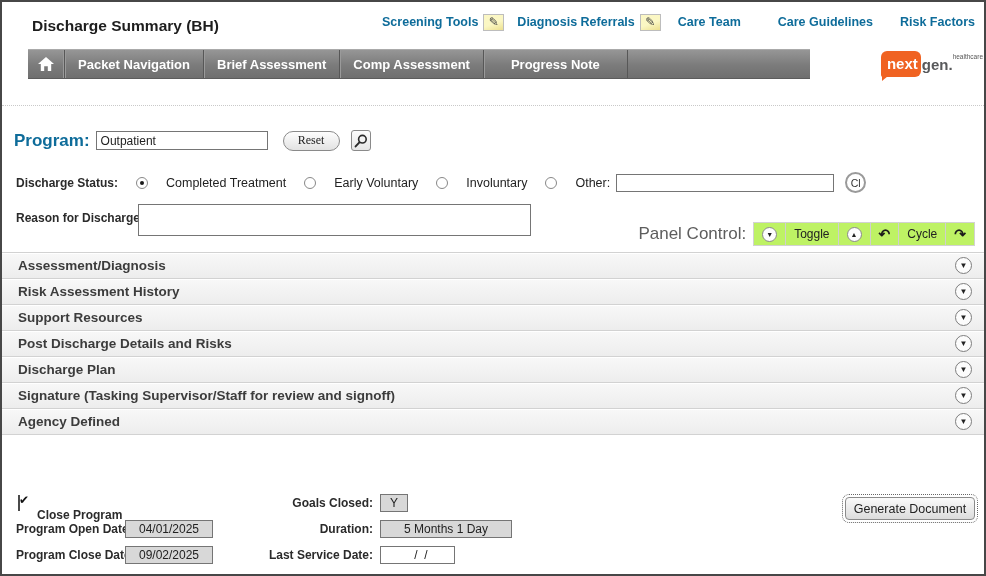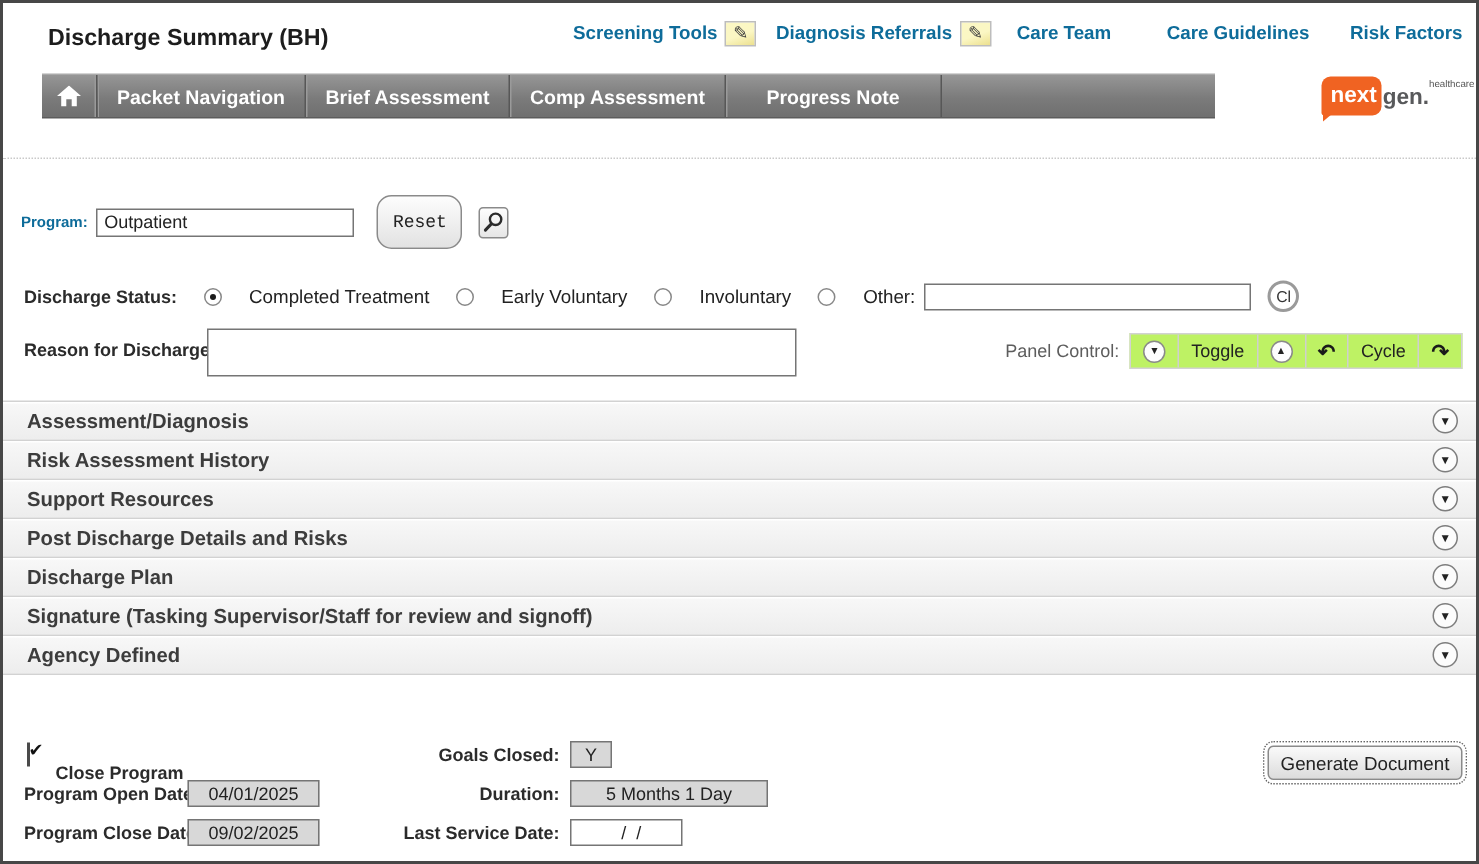--- a/index.html
+++ b/index.html
@@ -32,25 +32,25 @@
     padding:5px 3px 6px 6px; border-radius:6px 6px 6px 2px; position:relative; }
   .logo-next::after { content:""; position:absolute; left:1px; bottom:-4px;
     border-top:5px solid #f06322; border-right:6px solid transparent; }
   .logo-gen { color:#58595b; font-size:15px; font-weight:bold; margin-left:1px; }
   .logo-tag { font-size:6.5px; color:#555; text-align:right; margin-top:2px; padding-right:1px; }
 
   .dotted-sep { border:0; border-top:1px dotted #c9c9c9; margin:26px 0 0 0; }
 
   
   .row-program { margin:24px 0 0 12px; display:flex; align-items:center; }
-  .lbl-accent { color:#0e6c9a; font-weight:bold; font-size:10px; }
+  .lbl-accent { color:#0e6c9a; font-weight:bold; font-size:17px; }
   .inp { border:1px solid #757575; background:#fff; font-family:"Liberation Sans",sans-serif; font-size:12px; color:#222; padding:0 4px; }
   .program-input { width:172px; height:19px; margin-left:6px; }
-  .btn-reset { margin-left:15px; width:57px; height:36px; border:1px solid #8a8a8a; border-radius:10px;
-    background:linear-gradient(#fdfdfd,#e2e2e2); font-family:Liberation Mono, monospace; font-size:12px; color:#222; cursor:pointer; }
+  .btn-reset { margin-left:15px; width:57px; height:20px; border:1px solid #8a8a8a; border-radius:10px;
+    background:linear-gradient(#fdfdfd,#e2e2e2); font-family:Liberation Serif, serif; font-size:12px; color:#222; cursor:pointer; }
   .btn-search { margin-left:11px; width:20px; height:21px; border:1px solid #8a8a8a; border-radius:3px;
     background:linear-gradient(#fdfdfd,#e6e6e6); display:flex; align-items:center; justify-content:center; cursor:pointer; }
 
   
   .row-status { margin:21px 0 0 14px; display:flex; align-items:center; }
   .lbl-dark { color:#2b2b2b; font-weight:bold; font-size:12px; white-space:nowrap; }
   .radio-item { display:flex; align-items:center; margin-left:18px; cursor:pointer; }
   .radio { width:12px; height:12px; border:1px solid #888; border-radius:50%; background:#fff; position:relative; flex:none; }
   .radio[data-checked="true"]::after { content:""; position:absolute; inset:3px; background:#1a1a1a; border-radius:50%; }
   .radio-label { margin-left:18px; font-size:12.5px; color:#222; white-space:nowrap; }
@@ -58,21 +58,21 @@
   .btn-clear { margin-left:11px; width:21px; height:21px; border:2px solid #9a9a9a; border-radius:50%; background:#fff;
     font-family:"Liberation Sans",sans-serif; font-size:10.5px; color:#333; display:flex; align-items:center; justify-content:center; cursor:pointer; }
 
   
   .row-reason { margin:11px 0 0 14px; display:flex; align-items:flex-start; }
   .reason-label { margin-top:7px; width:118px; }
   .reason-textarea { width:393px; height:32px; resize:none; margin-left:4px; }
 
   
   .panel-control { position:absolute; top:220px; right:9px; display:flex; align-items:center; }
-  .pc-label { color:#5d5d5d; font-size:12px; margin-right:7px; white-space:nowrap; }
+  .pc-label { color:#5d5d5d; font-size:17px; margin-right:7px; white-space:nowrap; }
   .pc-group { display:flex; align-items:center; border:1px solid #d2d2d2; background:#bef264; height:24px; }
   .pc-seg { display:flex; align-items:center; justify-content:center; padding:0 8px; height:100%; cursor:pointer;
     border-left:1px solid #cfcfcf; font-size:12px; color:#222; }
   .pc-seg:first-child { border-left:0; }
   .circ-icon { width:15px; height:15px; border:1px solid #8a8a8a; border-radius:50%; background:#fdfdfd;
     display:flex; align-items:center; justify-content:center; font-size:7px; color:#222; }
   .circ-down::after { content:"\25BC"; }
   .circ-up::after { content:"\25B2"; }
   .curve { font-size:14px; font-weight:bold; color:#1a1a1a; }
   .curve-back::after { content:"\21B6"; }

